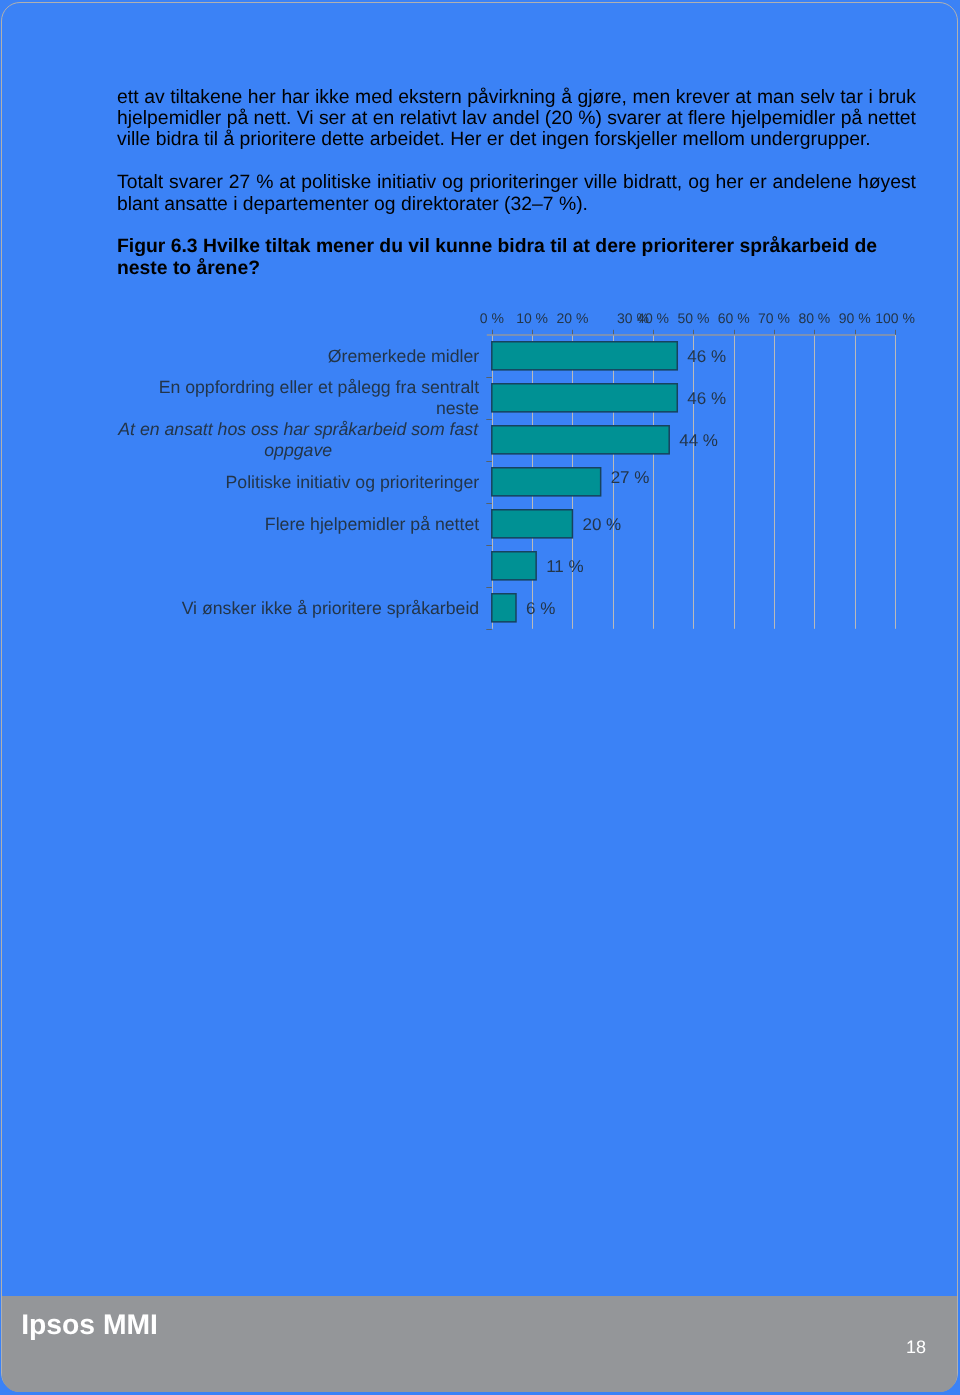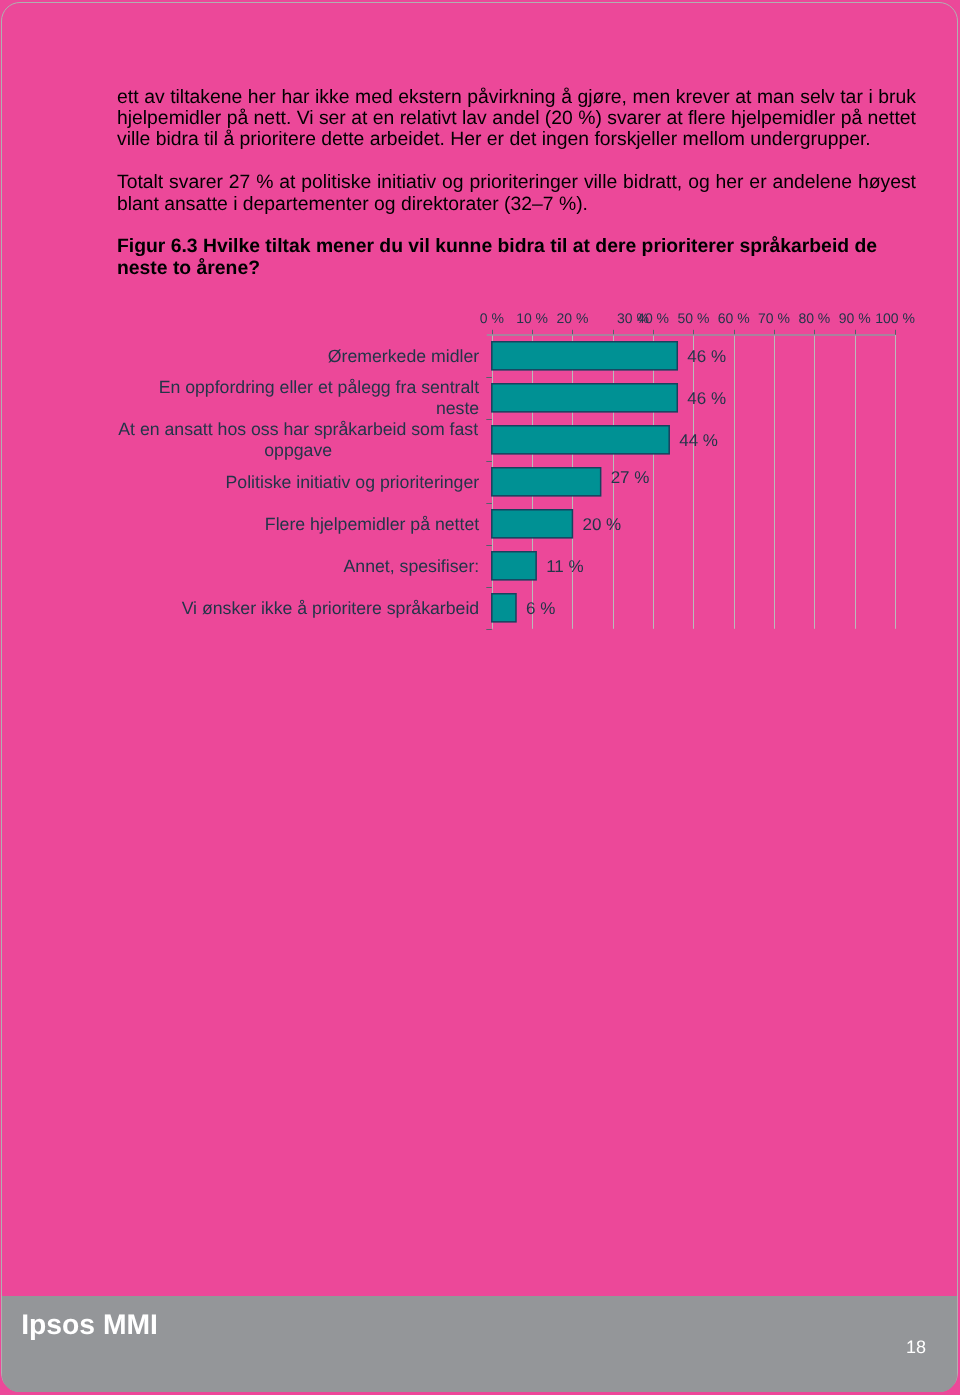--- a/index.html
+++ b/index.html
@@ -1,31 +1,31 @@
 <!DOCTYPE html>
 <html><head>
 <meta charset="utf-8">
 <style>
   html,body{margin:0;padding:0;}
   body{width:960px;height:1395px;background:#ffffff;font-family:"Liberation Sans",sans-serif;overflow:hidden;position:relative;
        -webkit-font-smoothing:antialiased;text-rendering:geometricPrecision;}
-  #page{position:absolute;left:0;top:0;width:960px;height:1395px;background:#ec4899;}
+  #page{position:absolute;left:0;top:0;width:960px;height:1395px;background:#3b82f6;}
   .page-border{position:absolute;left:1.3px;top:2px;width:956.7px;height:1389.5px;border:1px solid #b0b0b0;border-radius:19px;box-sizing:border-box;}
   .content{position:absolute;left:117px;top:86.5px;width:799px;}
   p.body-text{margin:0 0 0 0;font-size:19.35px;line-height:21.4px;color:#000;text-align:justify;}
   p.body-text.second{margin-top:21.4px;}
   p.caption{margin:21.4px 0 0 0;font-size:19.35px;line-height:21.4px;color:#000;font-weight:bold;text-align:left;}
   .chart-area{position:absolute;left:0;top:0;width:960px;height:1395px;}
   .chart-svg{position:absolute;left:0;top:0;width:960px;height:1395px;}
   #cat-labels,#value-labels,#tick-labels{position:absolute;left:0;top:0;width:960px;height:1395px;}
   .tick-label{position:absolute;text-align:center;font-size:14px;line-height:14px;color:#233549;}
   .value-label{position:absolute;white-space:nowrap;font-size:17px;line-height:17px;color:#233549;}
   .cat-label{position:absolute;display:flex;align-items:center;justify-content:flex-end;
     text-align:right;font-size:17.7px;line-height:20.5px;color:#233549;}
-  .cat-label.wrap{text-align:center;justify-content:center;}
+  .cat-label.wrap{text-align:center;justify-content:center;font-style:italic;}
   .footer{position:absolute;left:1.5px;top:1296.3px;width:955.5px;height:95.4px;background:#949699;border-radius:0 0 17px 17px;}
   .footer-brand{position:absolute;left:21.2px;top:1310px;font-size:28.3px;line-height:28.3px;font-weight:bold;color:#fff;text-align:right;}
   .footer-page{position:absolute;left:906px;width:19.2px;text-align:right;top:1337.6px;font-size:18px;line-height:18px;color:#fff;}
 </style>
 </head>
 <body>
 
 <div id="page">
   <div class="page-border"></div>
 
@@ -74,21 +74,20 @@
         <rect x="491.8" y="509.74999999999994" width="80.64000000000004" height="28.1" fill="#009194" stroke="#17425e" stroke-width="1.5"></rect>
         <rect x="491.8" y="551.75" width="44.35200000000003" height="28.1" fill="#009194" stroke="#17425e" stroke-width="1.5"></rect>
         <rect x="491.8" y="593.75" width="24.19199999999995" height="28.1" fill="#009194" stroke="#17425e" stroke-width="1.5"></rect>
       </svg>
     <div id="cat-labels">
         <div class="cat-label" style="left: 117.2px; width: 362px; top: 325.8px; height: 60px;">Øremerkede midler</div>
         <div class="cat-label" style="left: 117.2px; width: 362px; top: 367.8px; height: 60px;">En oppfordring eller et pålegg fra sentralt neste</div>
         <div class="cat-label wrap" style="left: 117.2px; width: 362px; top: 409.8px; height: 60px;">At en ansatt hos oss har språkarbeid som fast oppgave</div>
         <div class="cat-label" style="left: 117.2px; width: 362px; top: 451.8px; height: 60px;">Politiske initiativ og prioriteringer</div>
         <div class="cat-label" style="left: 117.2px; width: 362px; top: 493.8px; height: 60px;">Flere hjelpemidler på nettet</div>
-        <div class="cat-label" style="left: 117.2px; width: 362px; top: 535.8px; height: 60px;">Annet, spesifiser:</div>
         <div class="cat-label" style="left: 117.2px; width: 362px; top: 577.8px; height: 60px;">Vi ønsker ikke å prioritere språkarbeid</div>
       </div>
     <div id="value-labels">
         <div class="value-label" style="left: 687.272px; top: 348.1px;">46 %</div>
         <div class="value-label" style="left: 687.272px; top: 390.1px;">46 %</div>
         <div class="value-label" style="left: 679.208px; top: 432.1px;">44 %</div>
         <div class="value-label" style="left: 610.664px; top: 469px;">27 %</div>
         <div class="value-label" style="left: 582.44px; top: 516.1px;">20 %</div>
         <div class="value-label" style="left: 546.152px; top: 558.1px;">11 %</div>
         <div class="value-label" style="left: 525.992px; top: 600.1px;">6 %</div>

